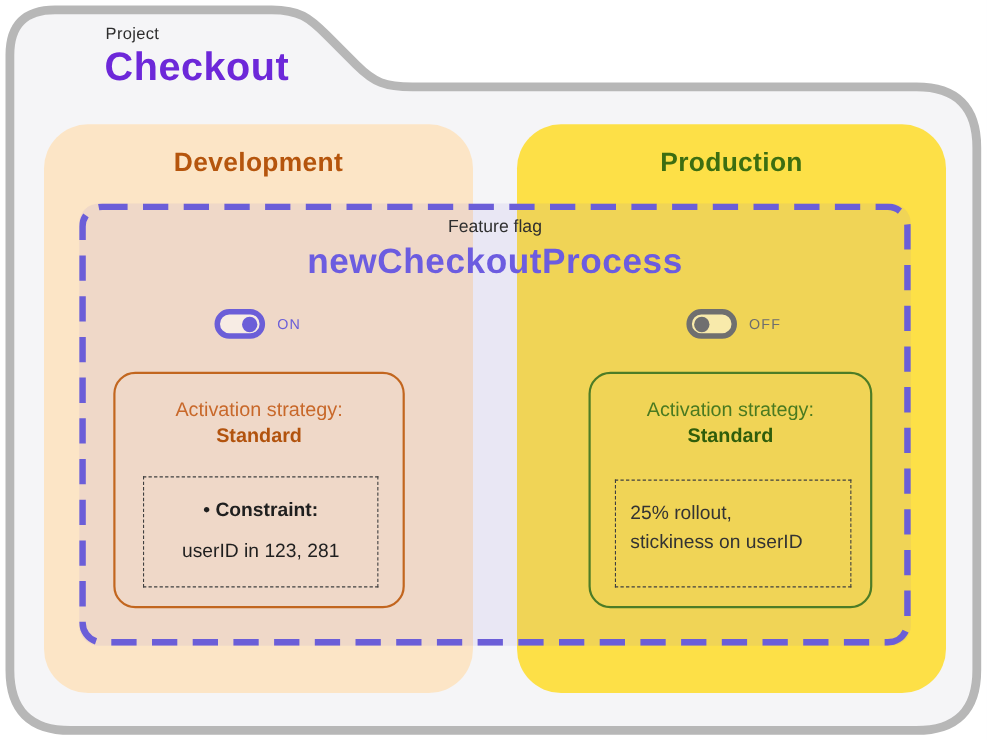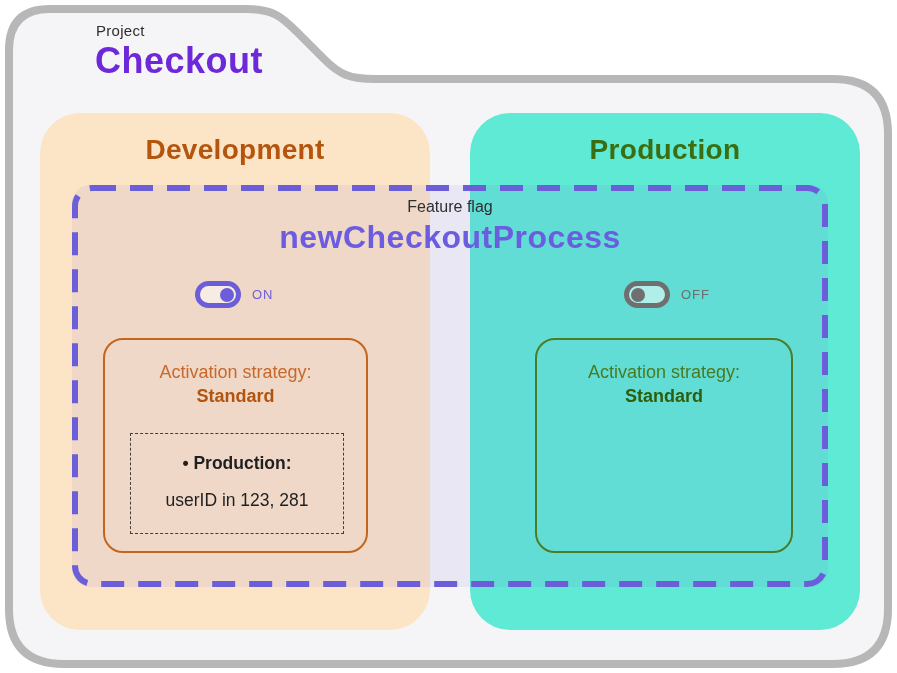--- a/index.html
+++ b/index.html
@@ -10,22 +10,22 @@
   .abs{position:absolute;}
   svg{display:block;}
 
   
   .project-label{left:96px;top:22px;font-size:15px;color:#2e2e2e;letter-spacing:.3px;}
   .project-name{left:95px;top:40px;font-size:36px;font-weight:bold;color:#6d28d9;letter-spacing:.5px;}
 
   
   .env{top:113px;width:390px;height:517px;border-radius:40px;}
   .env.dev{left:40px;background:#fce5c6;}
-  .env.prod{left:470px;background:#5eead4;}
-  .env-title{width:100%;text-align:center;margin-top:21px;font-size:28px;font-weight:bold;letter-spacing:.3px;}
+  .env.prod{left:470px;background:#fde047;}
+  .env-title{width:100%;text-align:center;margin-top:21px;font-size:24px;font-weight:bold;letter-spacing:.3px;}
   .env.dev .env-title{color:#b5550d;}
   .env.prod .env-title{color:#3c6e11;}
 
   
   .flag-box{left:72px;top:185px;width:756px;height:402px;border-radius:18px;
             background:rgba(124,112,224,0.10);}
   .flag-label{left:72px;top:198px;width:756px;text-align:center;font-size:16px;color:#2f2f2f;}
   .flag-name{left:72px;top:219px;width:756px;text-align:center;font-size:32px;font-weight:bold;
              color:#6c5ce0;letter-spacing:.5px;}
 
@@ -104,23 +104,27 @@
     <div class="toggle off">
       <div class="knob"></div>
     </div>
     <span class="toggle-label">OFF</span>
   </div>
 
   <div class="abs strategy dev">
     <div class="strategy-title">Activation strategy:</div>
     <div class="strategy-type">Standard</div>
     <div class="detail-box">
-      <div class="detail-line l1">• Production:</div>
+      <div class="detail-line l1">• Constraint:</div>
       <div class="detail-line l2">userID in 123, 281</div>
     </div>
   </div>
 
   <div class="abs strategy prod">
     <div class="strategy-title">Activation strategy:</div>
     <div class="strategy-type">Standard</div>
+    <div class="detail-box">
+      <div class="detail-line">25% rollout,</div>
+      <div class="detail-line">stickiness on userID</div>
+    </div>
   </div>
 
 </div>
 
 </body></html>

